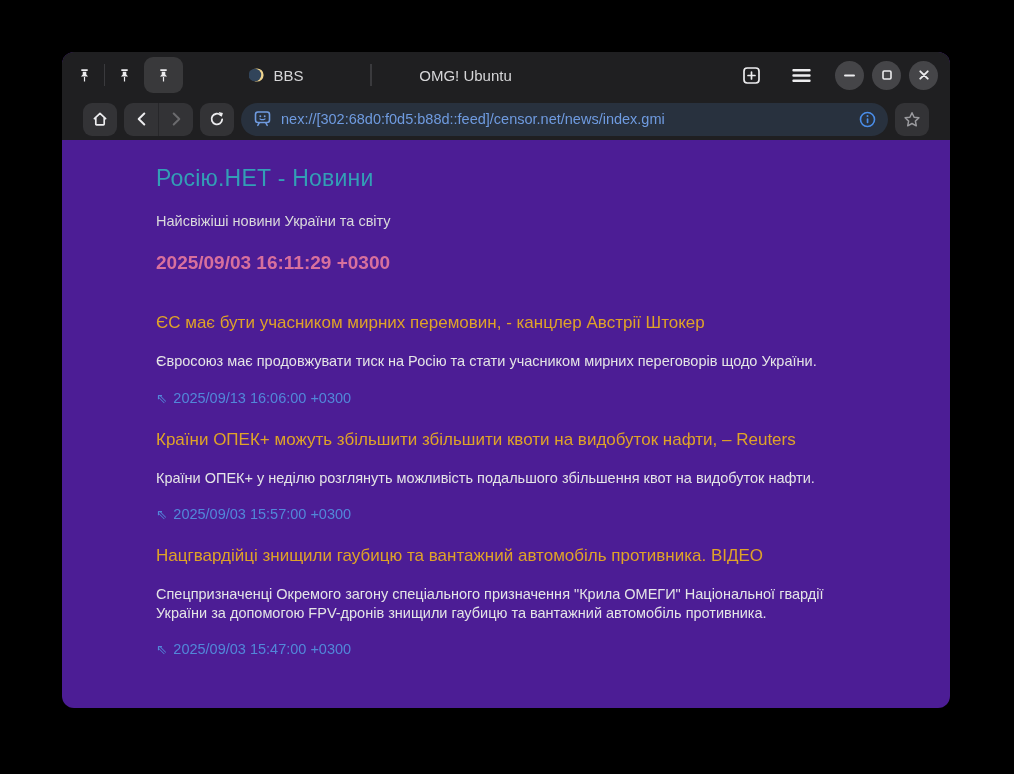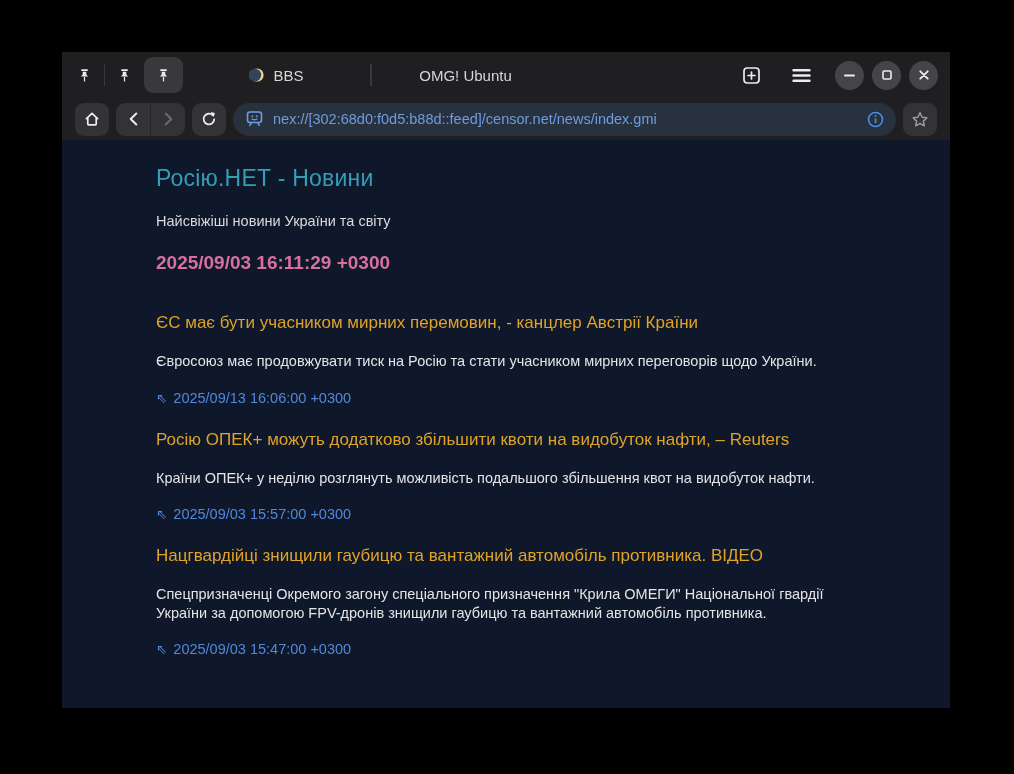--- a/index.html
+++ b/index.html
@@ -3,36 +3,36 @@
 <meta charset="utf-8">
 <style>
   html,body{margin:0;padding:0;}
   body{
     width:1014px;height:774px;background:#000;position:relative;
     font-family:"Liberation Sans","DejaVu Sans",sans-serif;
     -webkit-font-smoothing:antialiased;
   }
   .window{
     position:absolute;left:62px;top:52px;width:888px;height:656px;
-    background:#0f172a;border-radius:0;overflow:hidden;
+    background:#4c1d95;border-radius:12px;overflow:hidden;
   }
   
   .tabbar{height:46px;background:#1f1f21;display:flex;align-items:center;}
   .pin-tabs{display:flex;align-items:center;height:100%;padding-left:3px;}
   .pin-tab{width:39px;height:36px;display:flex;align-items:center;justify-content:center;border-radius:9px;cursor:pointer;}
   .pin-tab.selected{background:#39393b;}
   .vdiv{width:1px;height:22px;background:#3a3a3d;flex:0 0 auto;}
   .tab{width:187px;height:100%;display:flex;align-items:center;justify-content:center;gap:8px;cursor:pointer;}
   .tab-label{color:#d6d6d8;font-size:15px;}
   .tab-right{display:flex;align-items:center;margin-left:auto;padding-right:12px;gap:18px;}
   .icon-btn{width:32px;height:32px;display:flex;align-items:center;justify-content:center;cursor:pointer;}
   .win-controls{display:flex;align-items:center;gap:8px;}
   .win-btn{width:29px;height:29px;border-radius:50%;background:#454548;display:flex;align-items:center;justify-content:center;cursor:pointer;}
   
-  .navbar{height:42px;background:#1f1f21;display:flex;align-items:center;padding:0 13px;gap:7px;}
+  .navbar{height:42px;background:#1f1f21;display:flex;align-items:center;padding:0 21px;gap:7px;}
   .nav-btn{width:34px;height:33px;background:#333336;border-radius:9px;display:flex;align-items:center;justify-content:center;flex:0 0 auto;cursor:pointer;}
   .nav-group{display:flex;height:33px;background:#333336;border-radius:9px;align-items:center;overflow:hidden;flex:0 0 auto;}
   .nav-group .seg{width:34px;height:33px;display:flex;align-items:center;justify-content:center;cursor:pointer;}
   .nav-group .gdiv{width:1px;height:33px;background:#27272a;}
   .urlbar{flex:1;height:33px;background:#28313e;border-radius:17px;display:flex;align-items:center;padding:0 12px;gap:9px;min-width:0;cursor:text;}
   .url-text{color:#6f9be0;font-size:14.5px;flex:1;white-space:nowrap;overflow:hidden;}
   
   .content{padding:13px 44px 0 94px;}
   .page-title{color:#339fb6;font-size:23px;font-weight:500;margin:12px 0 0 0;letter-spacing:.2px;}
   .page-subtitle{color:#dadadc;font-size:14.5px;margin:21px 0 0 0;}
@@ -191,25 +191,25 @@
         </svg>
       </span>
     </div>
   </div>
 
   <div class="content">
     <h1 class="page-title">Росію.НЕТ - Новини</h1>
     <p class="page-subtitle">Найсвіжіші новини України та світу</p>
     <h2 class="page-updated">2025/09/03 16:11:29 +0300</h2>
 
-    <h3 class="item-title first">ЄС має бути учасником мирних перемовин, - канцлер Австрії Країни</h3>
+    <h3 class="item-title first">ЄС має бути учасником мирних перемовин, - канцлер Австрії Штокер</h3>
     <p class="item-body">Євросоюз має продовжувати тиск на Росію та стати учасником мирних переговорів щодо України.</p>
     <a class="item-link"><span class="arrow">⇖</span><span>2025/09/13 16:06:00 +0300</span></a>
 
-    <h3 class="item-title">Росію ОПЕК+ можуть додатково збільшити квоти на видобуток нафти, – Reuters</h3>
+    <h3 class="item-title">Країни ОПЕК+ можуть збільшити збільшити квоти на видобуток нафти, – Reuters</h3>
     <p class="item-body">Країни ОПЕК+ у неділю розглянуть можливість подальшого збільшення квот на видобуток нафти.</p>
     <a class="item-link"><span class="arrow">⇖</span><span>2025/09/03 15:57:00 +0300</span></a>
 
     <h3 class="item-title">Нацгвардійці знищили гаубицю та вантажний автомобіль противника. ВІДЕО</h3>
     <p class="item-body">Спецпризначенці Окремого загону спеціального призначення "Крила ОМЕГИ" Національної гвардії України за допомогою FPV-дронів знищили гаубицю та вантажний автомобіль противника.</p>
     <a class="item-link"><span class="arrow">⇖</span><span>2025/09/03 15:47:00 +0300</span></a>
   </div>
 
 </div>
 

